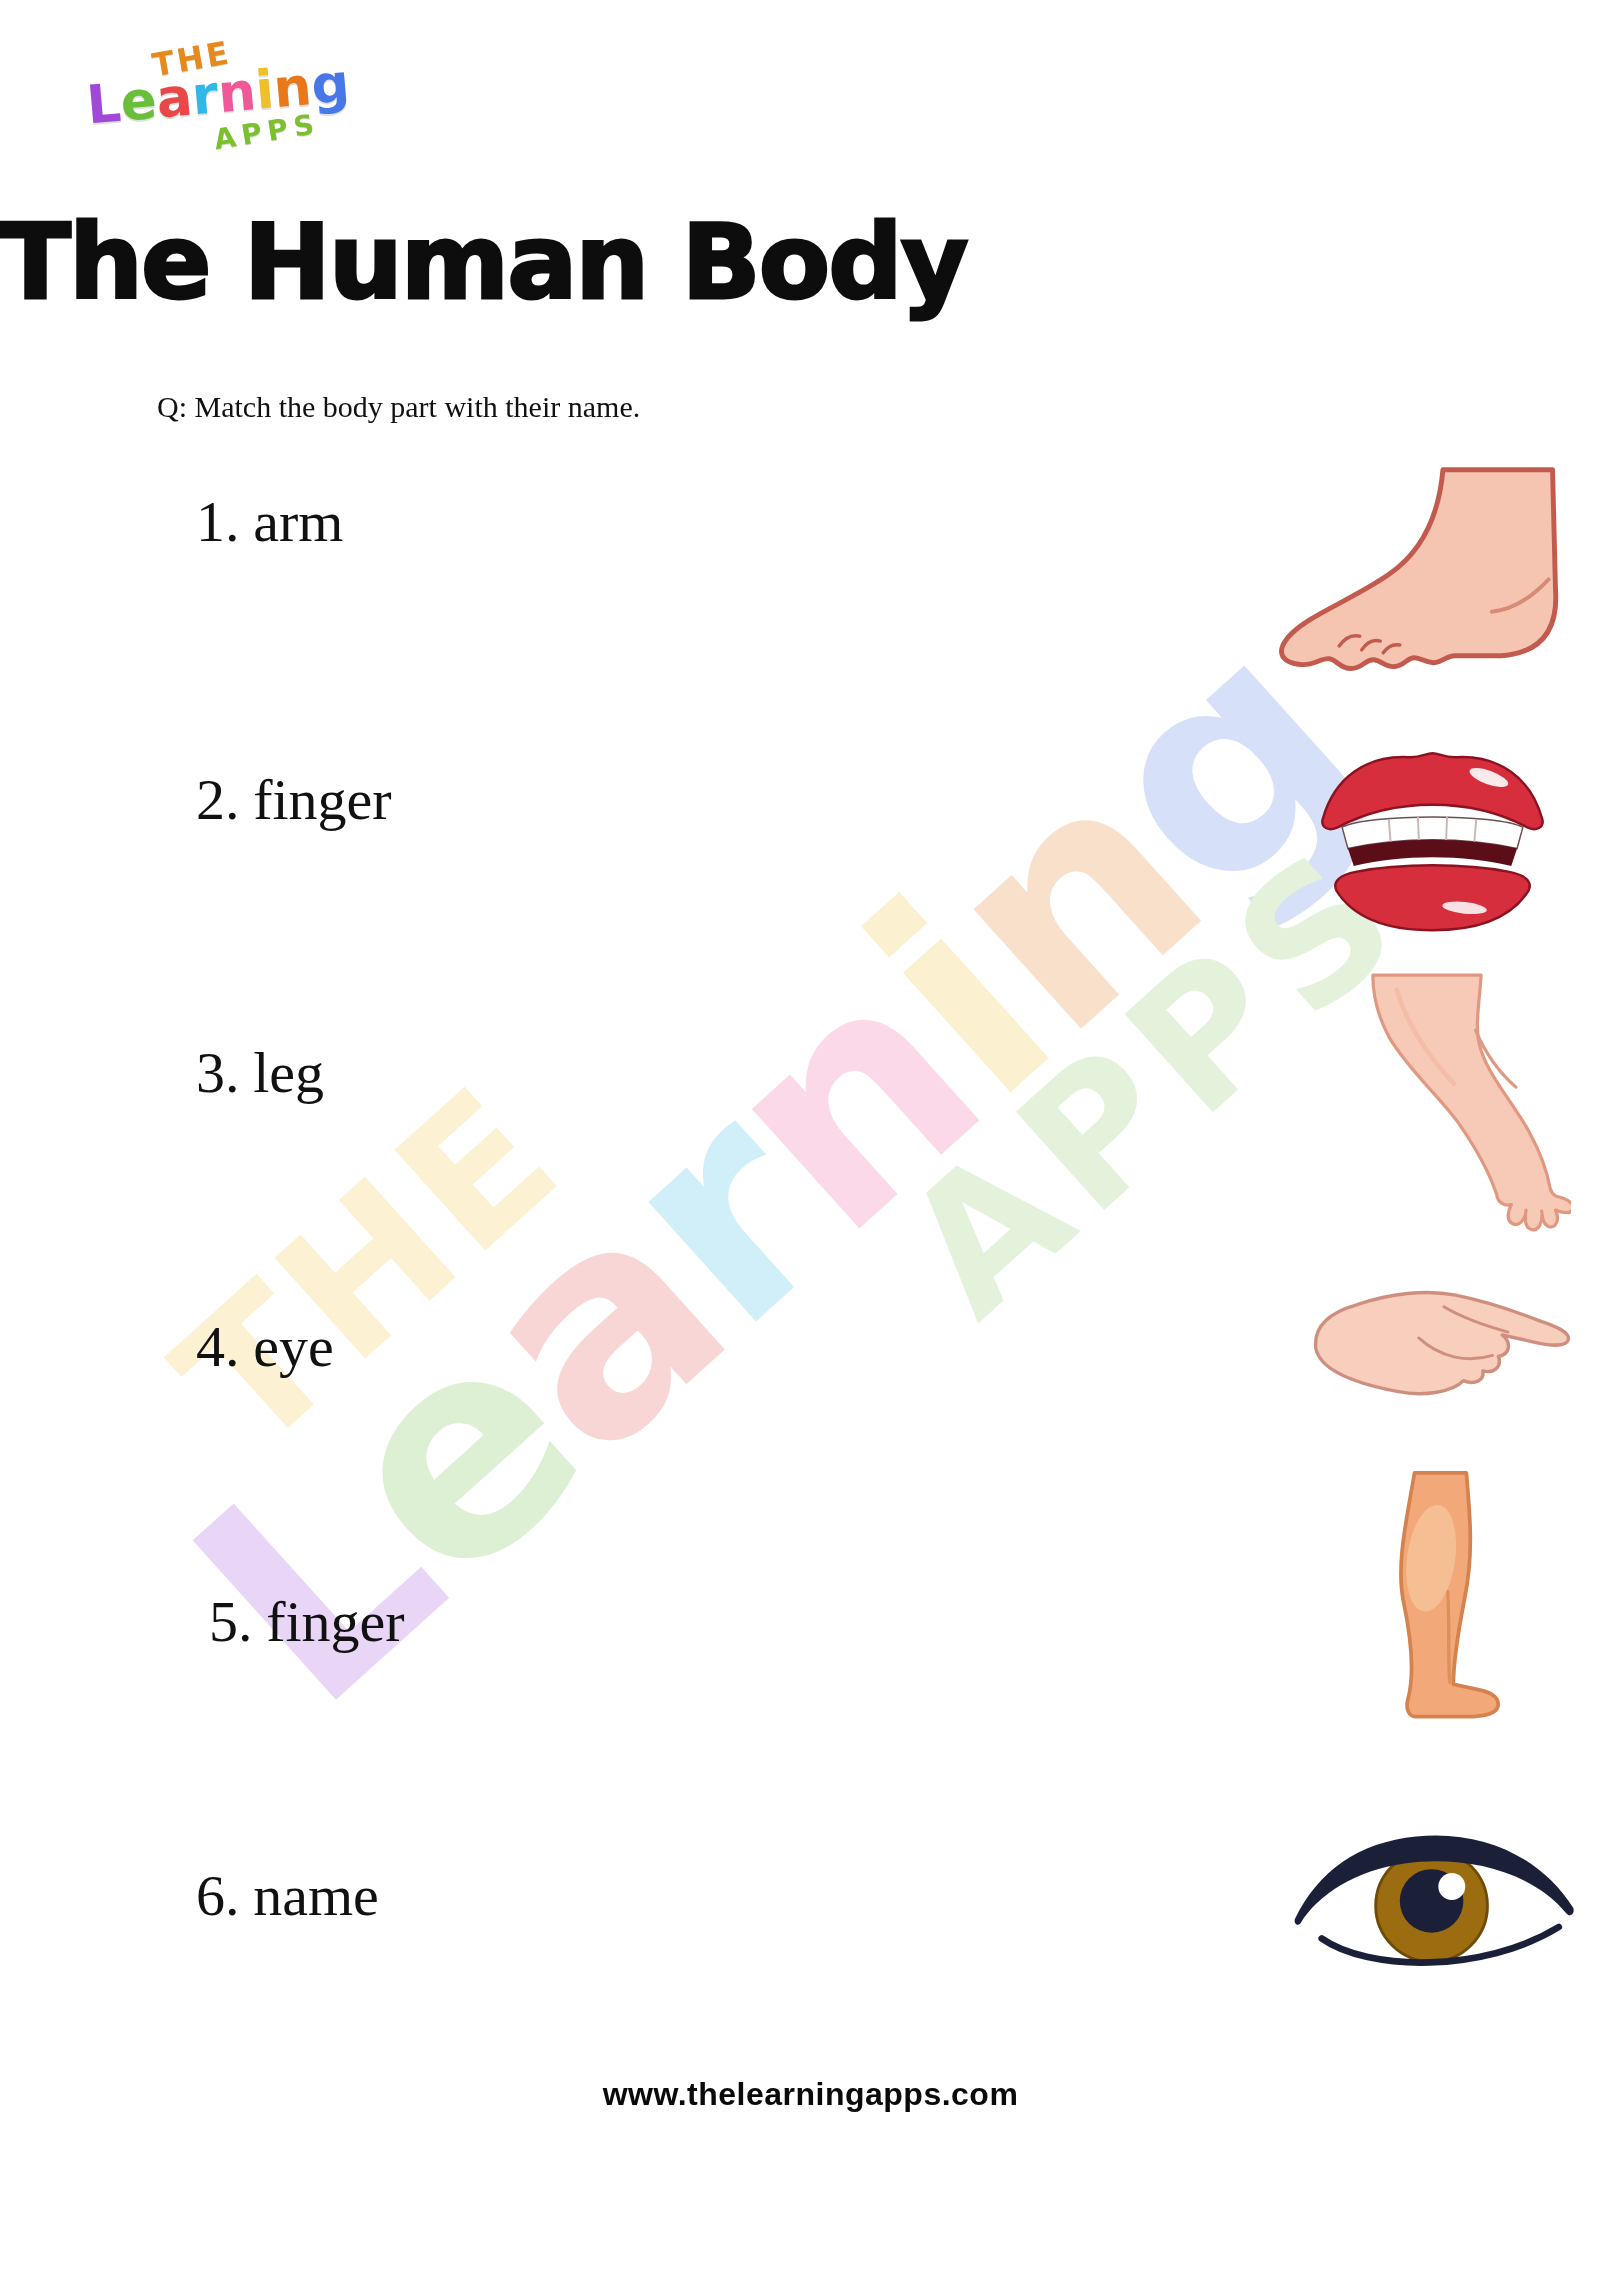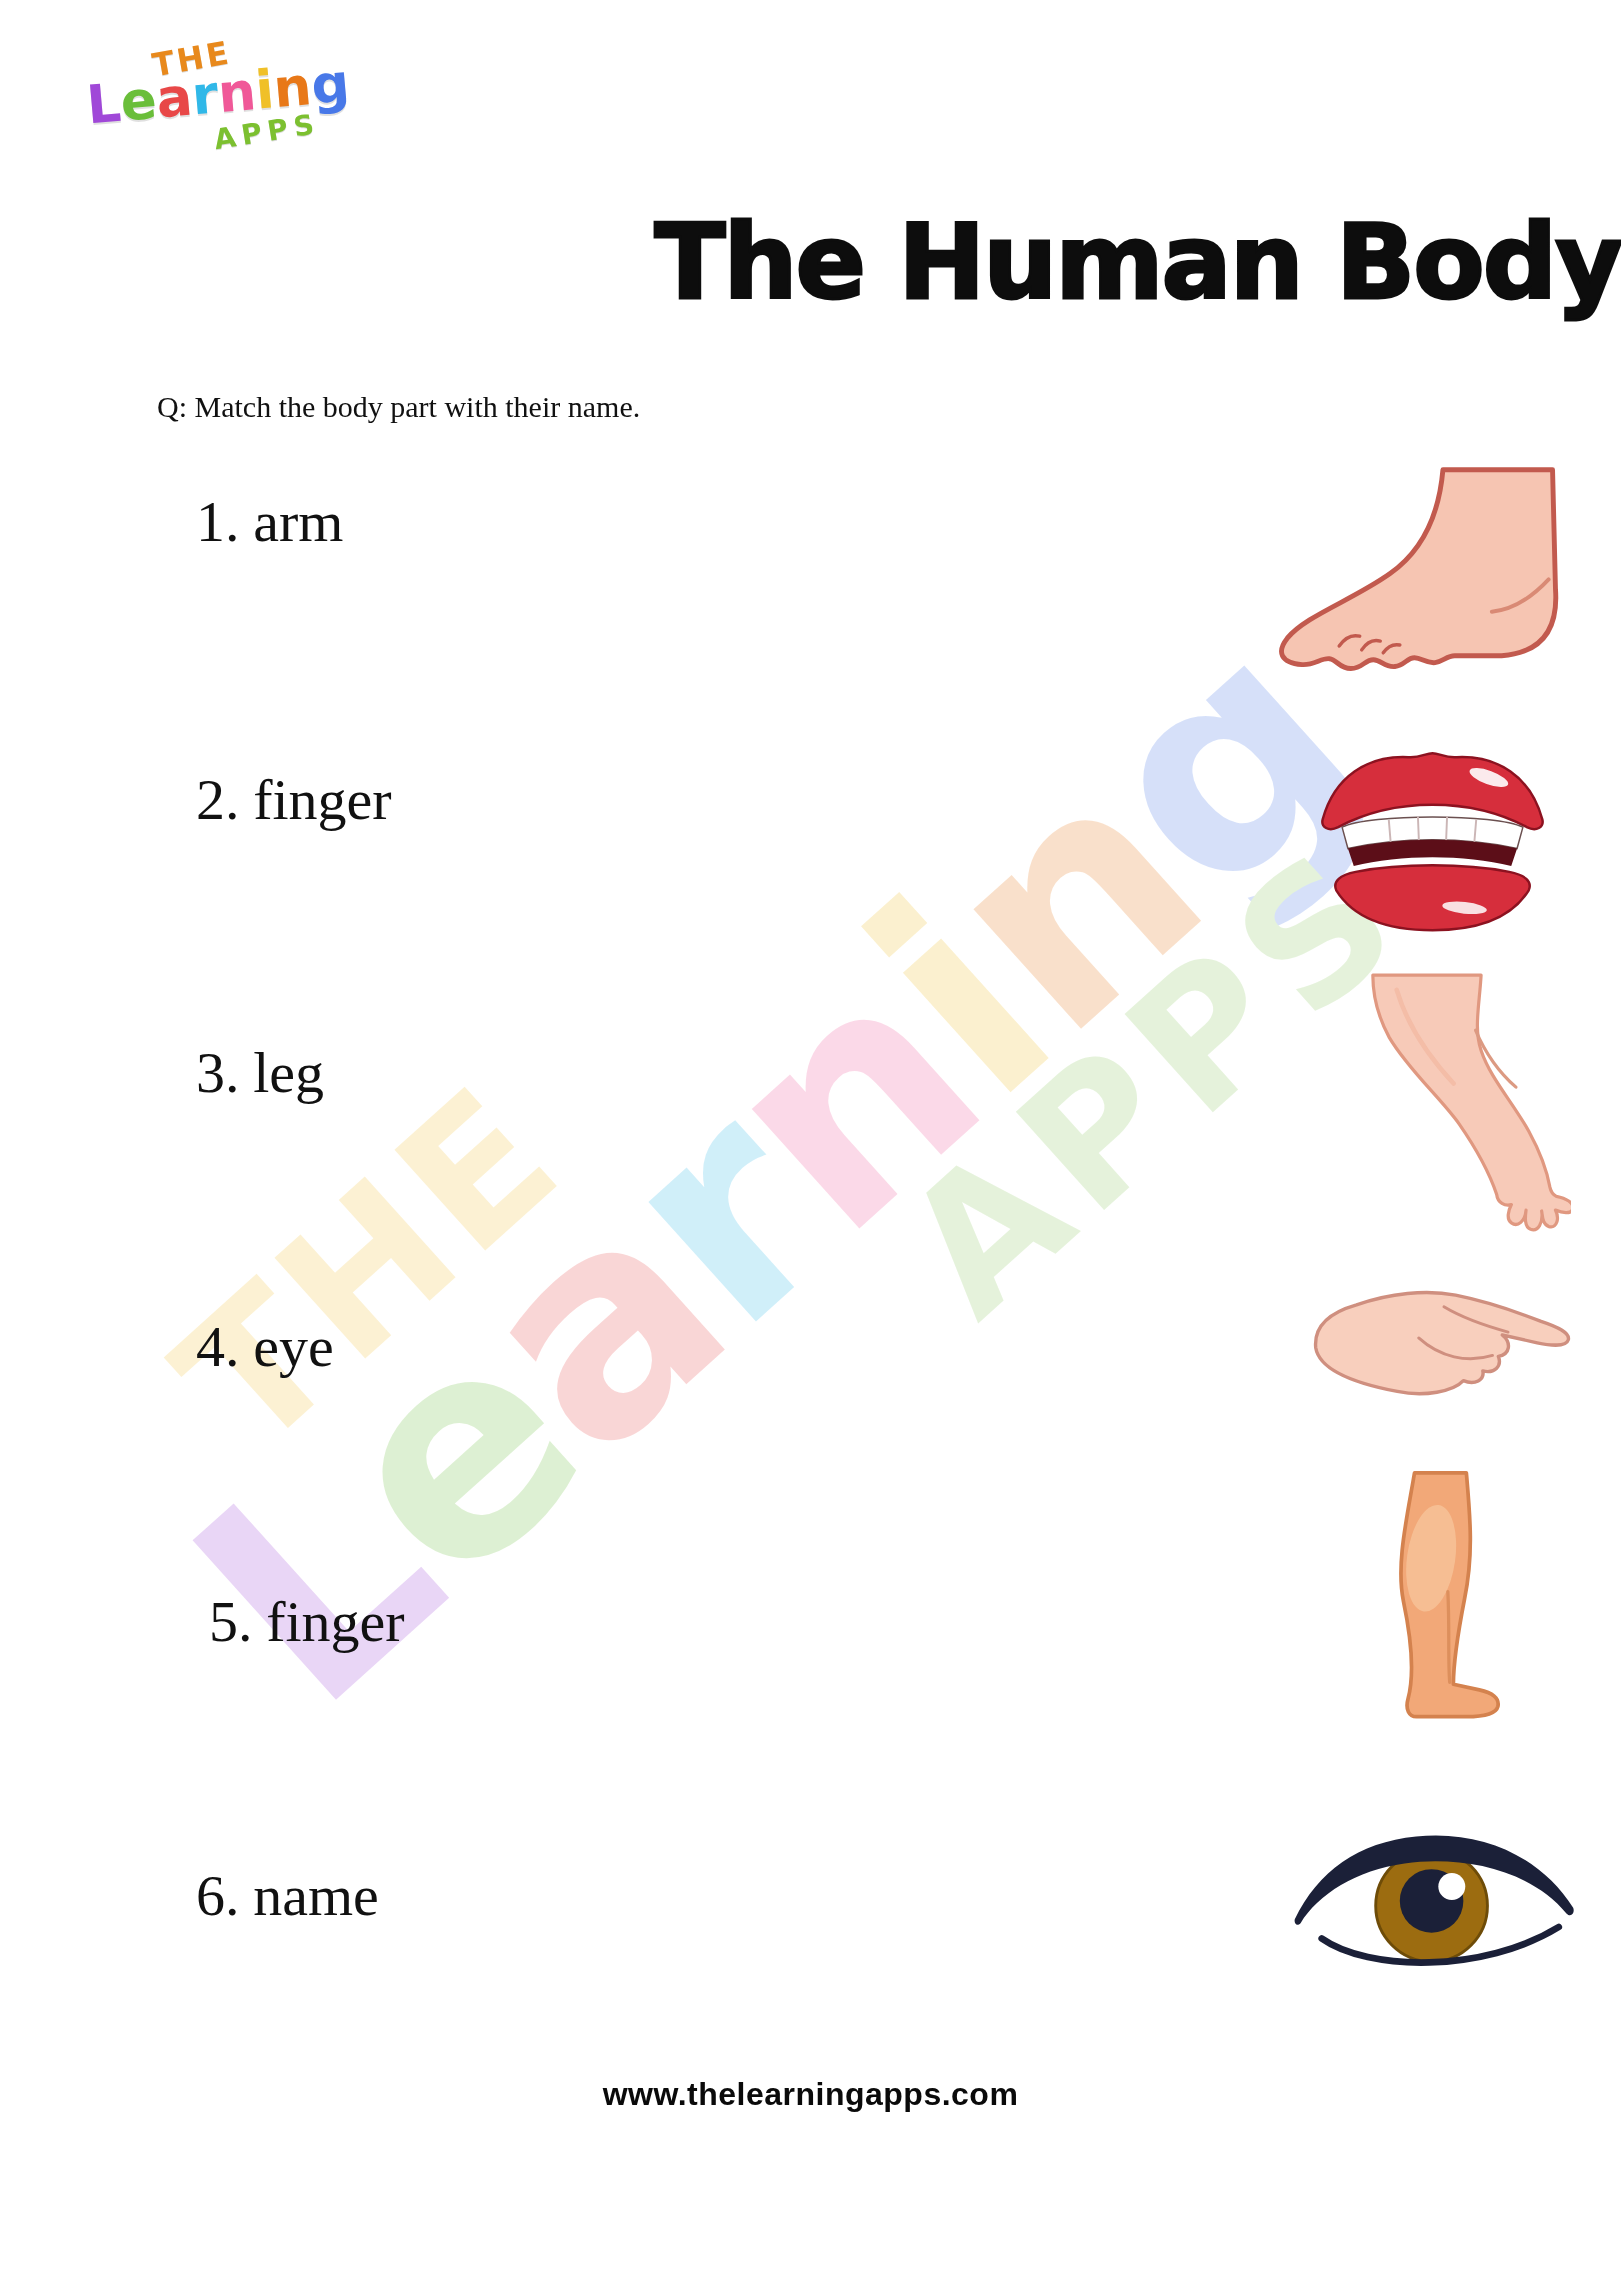--- a/index.html
+++ b/index.html
@@ -60,21 +60,21 @@
   .wm-learning span:nth-child(4){color:#30b8e8;}
   .wm-learning span:nth-child(5){color:#f05898;}
   .wm-learning span:nth-child(6){color:#f0c028;}
   .wm-learning span:nth-child(7){color:#e87818;}
   .wm-learning span:nth-child(8){color:#4878e8;}
   .wm-apps { font-size:181px; margin:-34px 0 0 853px; color:#8cc860; letter-spacing:13.7px; line-height:1; }
 
   
   .title {
     position:absolute; left:0; top:201px; width:100%;
-    text-align:right;
+    text-align:left;
     font-family:"DejaVu Sans", sans-serif;
     font-weight:900; font-size:104px; letter-spacing:-2px;
     color:#0d0d0d; -webkit-text-stroke:2.9px #0d0d0d;
   }
   .question {
     position:absolute; left:157px; top:390px;
     font-size:30px;
   }
   .item { position:absolute; left:196px; font-size:58px; white-space:nowrap; }
   .item-1 { top:488px; }

